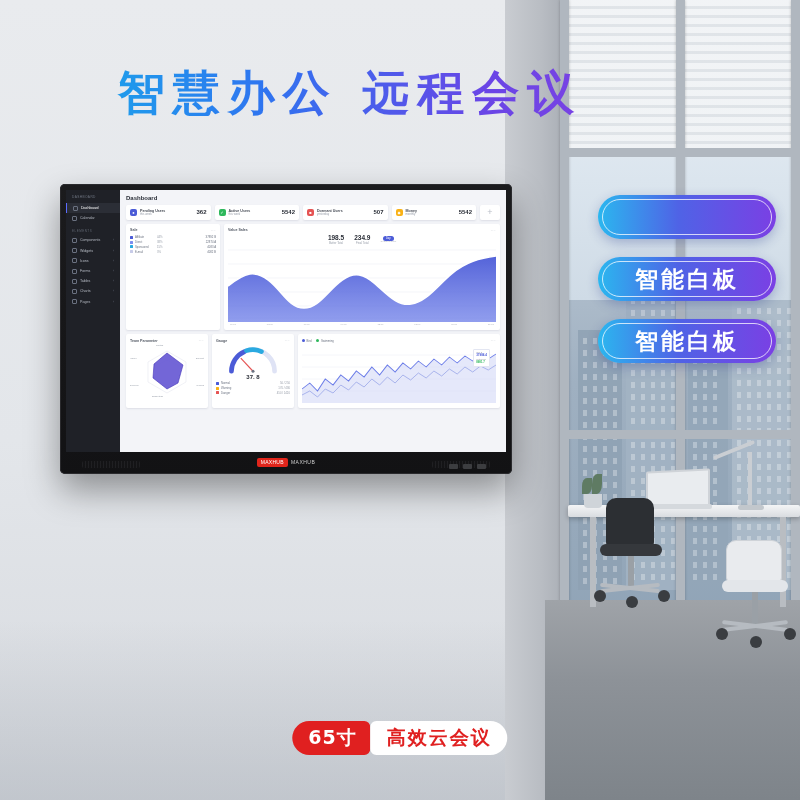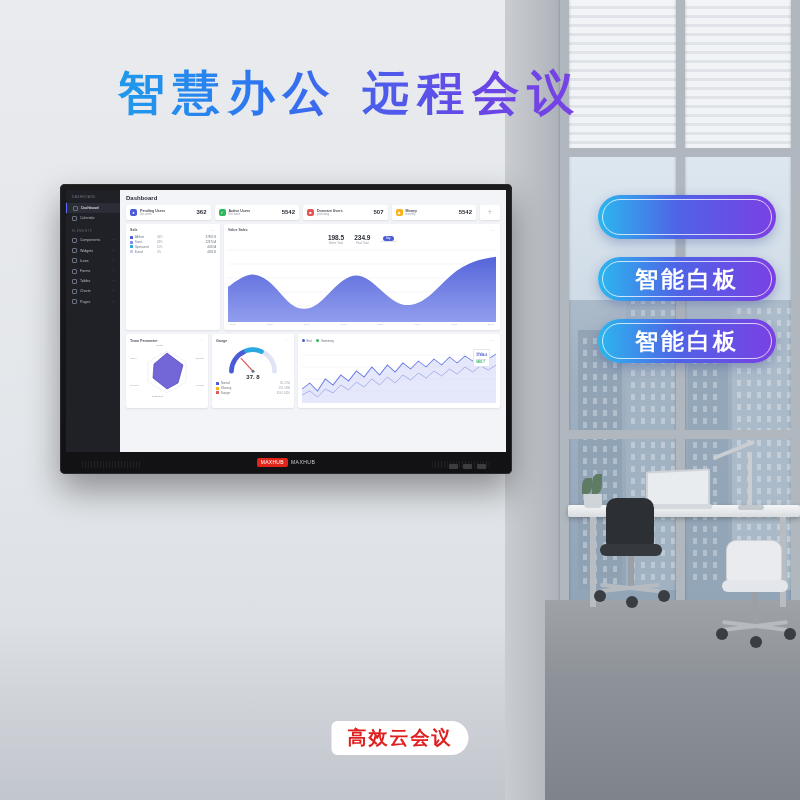--- a/index.html
+++ b/index.html
@@ -945,14 +945,15 @@
 <div class="feature-pill" id="pill1">
   <span class="inner"></span>
   <span>智能白板</span>
 </div>
 <div class="feature-pill" id="pill2">
   <span class="inner"></span>
   <span>智能白板</span>
 </div>
 
 <div class="bottom-badge">
+  <span class="badge-red">65寸</span>
   <span class="badge-white">高效云会议</span>
 </div>
 
 </body></html>

